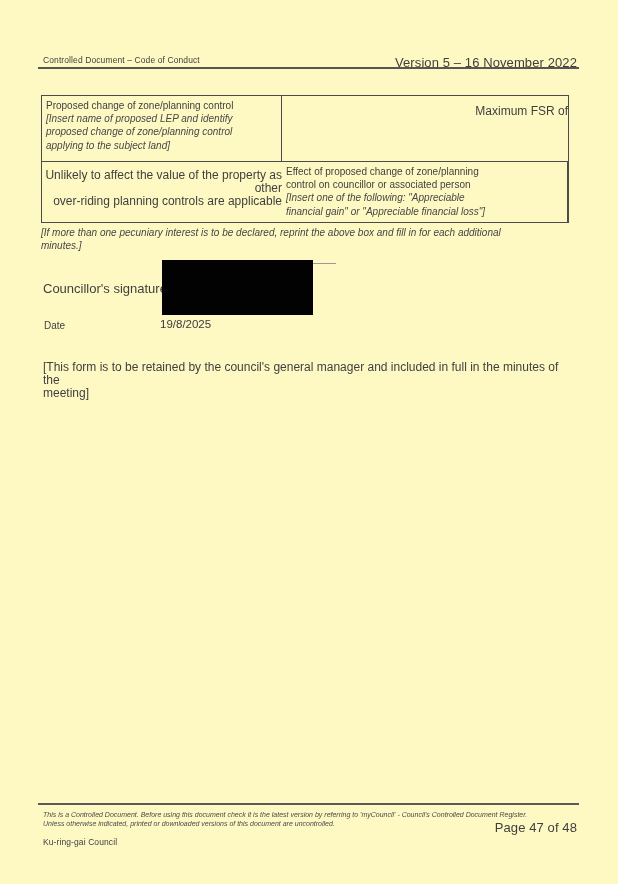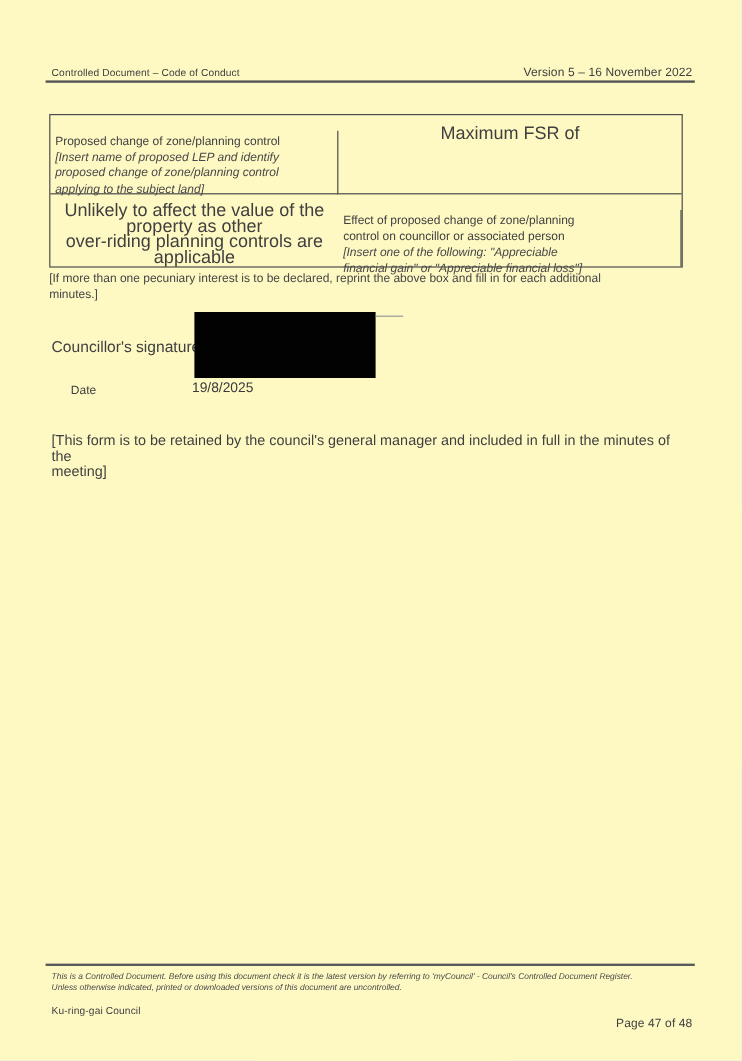--- a/index.html
+++ b/index.html
@@ -7,65 +7,65 @@
     position:relative;
     width:618px;height:884px;
     background:#fef9c3;
     font-family:"Liberation Sans","DejaVu Sans",sans-serif;
     color:#3f3f3f;
     overflow:hidden;
     margin:0 auto;
   }
   
   .hdr-left{position:absolute;left:43px;top:55px;font-size:8.5px;letter-spacing:.1px;}
-  .hdr-right{position:absolute;right:41px;top:55px;font-size:10px;letter-spacing:.1px;text-align:right;}
+  .hdr-right{position:absolute;right:41px;top:55px;font-size:13px;letter-spacing:.1px;text-align:right;}
   .hdr-rule{position:absolute;left:38px;top:67px;width:541px;height:2px;background:#565656;}
 
   
   .doc-table{
     position:absolute;left:41px;top:95px;width:526px;
     border:1.2px solid #4b4b4b;
     display:grid;
     grid-template-columns:240px 1fr;
     grid-template-rows:66px 60px;
     font-size:10px;
   }
   .cell{box-sizing:border-box;}
-  .cell.lft{border-right:1.2px solid #4b4b4b;padding:3px 5px 2px 4px;line-height:13.2px;margin-top:13px;}
+  .cell.lft{border-right:1.2px solid #4b4b4b;padding:3px 5px 2px 4px;line-height:13.2px;}
   .cell.r1{border-bottom:1.2px solid #4b4b4b;}
-  .cell.rgt{text-align:center;font-size:15px;line-height:13px;}
+  .cell.rgt{text-align:right;font-size:12px;line-height:13px;}
   .cell.rgt.top1{padding-top:9px;}
   .cell.rgt.top2{padding-top:7px;}
   .note{font-style:italic;color:#474747;}
 
   .reprint-note{
     position:absolute;left:41px;top:227px;width:532px;
-    font-size:10px;line-height:12.5px;color:#454545;
+    font-style:italic;font-size:10px;line-height:12.5px;color:#454545;
   }
 
   .sig-label{position:absolute;left:43px;top:281px;font-size:13px;}
   .sig-redaction{position:absolute;left:162px;top:260px;width:151px;height:55px;background:#020202;}
   .sig-dash{position:absolute;left:313px;top:263px;width:23px;height:1px;background:#9a9a9a;}
 
-  .date-label{position:absolute;left:43px;top:320px;font-size:10px;padding-left:16px;}
+  .date-label{position:absolute;left:28px;top:320px;font-size:10px;padding-left:16px;}
   .date-value{position:absolute;left:160px;top:318px;font-size:11.5px;color:#3a3a3a;}
 
   .retention-note{
     position:absolute;left:43px;top:361px;width:532px;
     font-size:12px;line-height:13px;
   }
 
   
   .ftr-rule{position:absolute;left:38px;top:803px;width:541px;height:1.6px;background:#5a5a5a;}
   .ftr-notice{
     position:absolute;left:43px;top:811px;width:532px;
     font-style:italic;font-size:7px;line-height:8.8px;color:#4a4a4a;
   }
   .ftr-org{position:absolute;left:43px;top:837px;font-size:8.5px;letter-spacing:.1px;}
-  .ftr-page{position:absolute;right:41px;top:848px;font-size:10px;letter-spacing:.1px;}
+  .ftr-page{position:absolute;right:41px;top:820px;font-size:13px;letter-spacing:.1px;}
 </style>
 </head>
 <body>
 
 <div class="page">
 
   <div class="hdr-left">Controlled Document – Code of Conduct</div>
   <div class="hdr-right">Version 5 – 16 November 2022</div>
   <div class="hdr-rule"></div>
 

